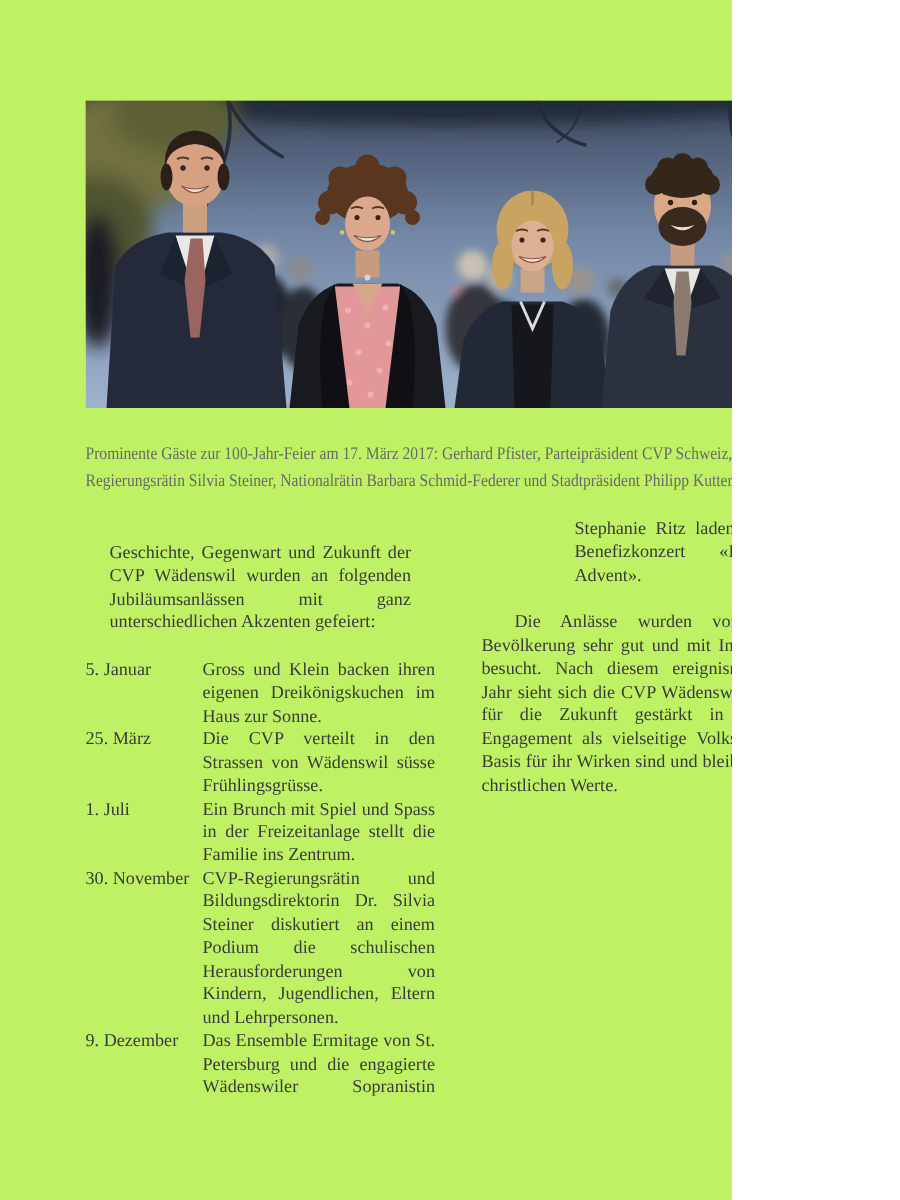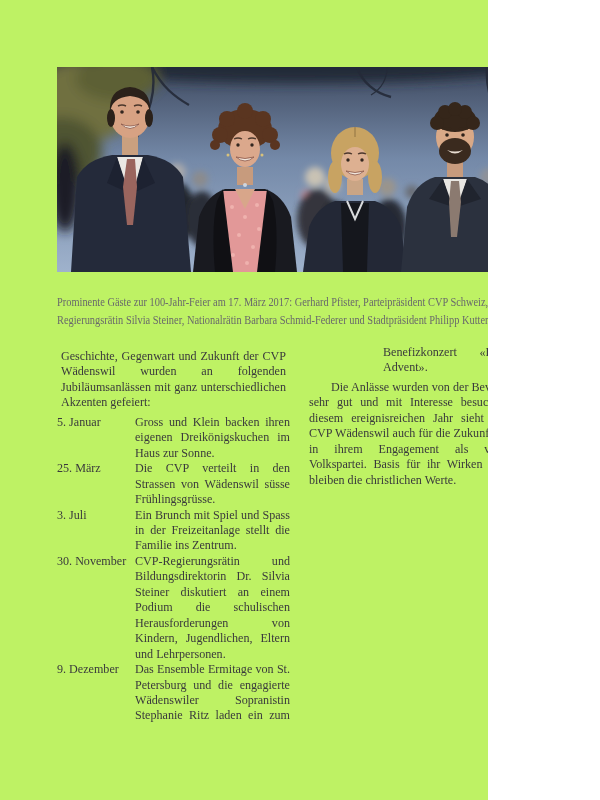--- a/index.html
+++ b/index.html
@@ -16,21 +16,21 @@
     transform:scaleX(0.88);transform-origin:0 0;
     font-size:11.8px;line-height:18px;color:#69696b;text-align:left;
   }
   
   .columns-wrap{position:absolute;left:57px;top:345px;width:481px;height:390px;overflow:hidden;}
   .columns{
     height:390px;column-count:2;column-gap:15px;column-fill:auto;
     font-size:12.1px;line-height:15.45px;text-align:justify;color:#3a3a3c;
     hyphens:auto;-webkit-hyphens:auto;
   }
-  .columns p{margin:4px;}
+  .columns p{margin:16px;}
   .entry{padding-left:78px;text-indent:-78px;}
   .entry .date{display:inline-block;width:78px;text-indent:0;white-space:nowrap;vertical-align:top;}
   .closing{text-indent:22px;}
   
   .page-number{position:absolute;left:510px;top:747px;width:28px;text-align:left;
     font-size:12.3px;color:#414143;}
 </style>
 </head>
 <body>
 
@@ -195,21 +195,21 @@
     </svg>
   </div>
 
   <p class="caption">Prominente Gäste zur 100-Jahr-Feier am 17. März 2017: Gerhard Pfister, Parteipräsident CVP Schweiz, Regierungsrätin Silvia Steiner, Nationalrätin Barbara Schmid-Federer und Stadtpräsident Philipp Kutter (von links)</p>
 
   <div class="columns-wrap">
     <div class="columns" id="article-body">
       <p class="intro">Geschichte, Gegenwart und Zukunft der CVP Wädenswil wurden an folgenden Jubiläumsanlässen mit ganz unterschiedlichen Akzenten gefeiert:</p>
       <div class="entry"><span class="date">5. Januar</span><span class="etext">Gross und Klein backen ihren eigenen Dreikönigskuchen im Haus zur Sonne.</span></div>
         <div class="entry"><span class="date">25. März</span><span class="etext">Die CVP verteilt in den Strassen von Wädenswil süsse Frühlingsgrüsse.</span></div>
-        <div class="entry"><span class="date">3. Juli</span><span class="etext">Ein Brunch mit Spiel und Spass in der Freizeitanlage stellt die Familie ins Zentrum.</span></div>
+        <div class="entry"><span class="date">1. Juli</span><span class="etext">Ein Brunch mit Spiel und Spass in der Freizeitanlage stellt die Familie ins Zentrum.</span></div>
         <div class="entry"><span class="date">30. November</span><span class="etext">CVP-Regierungsrätin und Bildungsdirektorin Dr. Silvia Steiner diskutiert an einem Podium die schulischen Herausforderungen von Kindern, Jugendlichen, Eltern und Lehrpersonen.</span></div>
         <div class="entry"><span class="date">9. Dezember</span><span class="etext">Das Ensemble Ermitage von St. Petersburg und die engagierte Wädenswiler Sopranistin Stephanie Ritz laden ein zum Benefizkonzert «Russischer Advent».</span></div>
         <p class="closing" id="closing-par">Die Anlässe wurden von der Bevölkerung sehr gut und mit Interesse besucht. Nach diesem ereignisreichen Jahr sieht sich die CVP Wädenswil auch für die Zukunft gestärkt in ihrem Engagement als vielseitige Volkspartei. Basis für ihr Wirken sind und bleiben die christlichen Werte.</p>
 
     </div>
   </div>
 
   <div class="page-number">131</div>
 </div>
 

